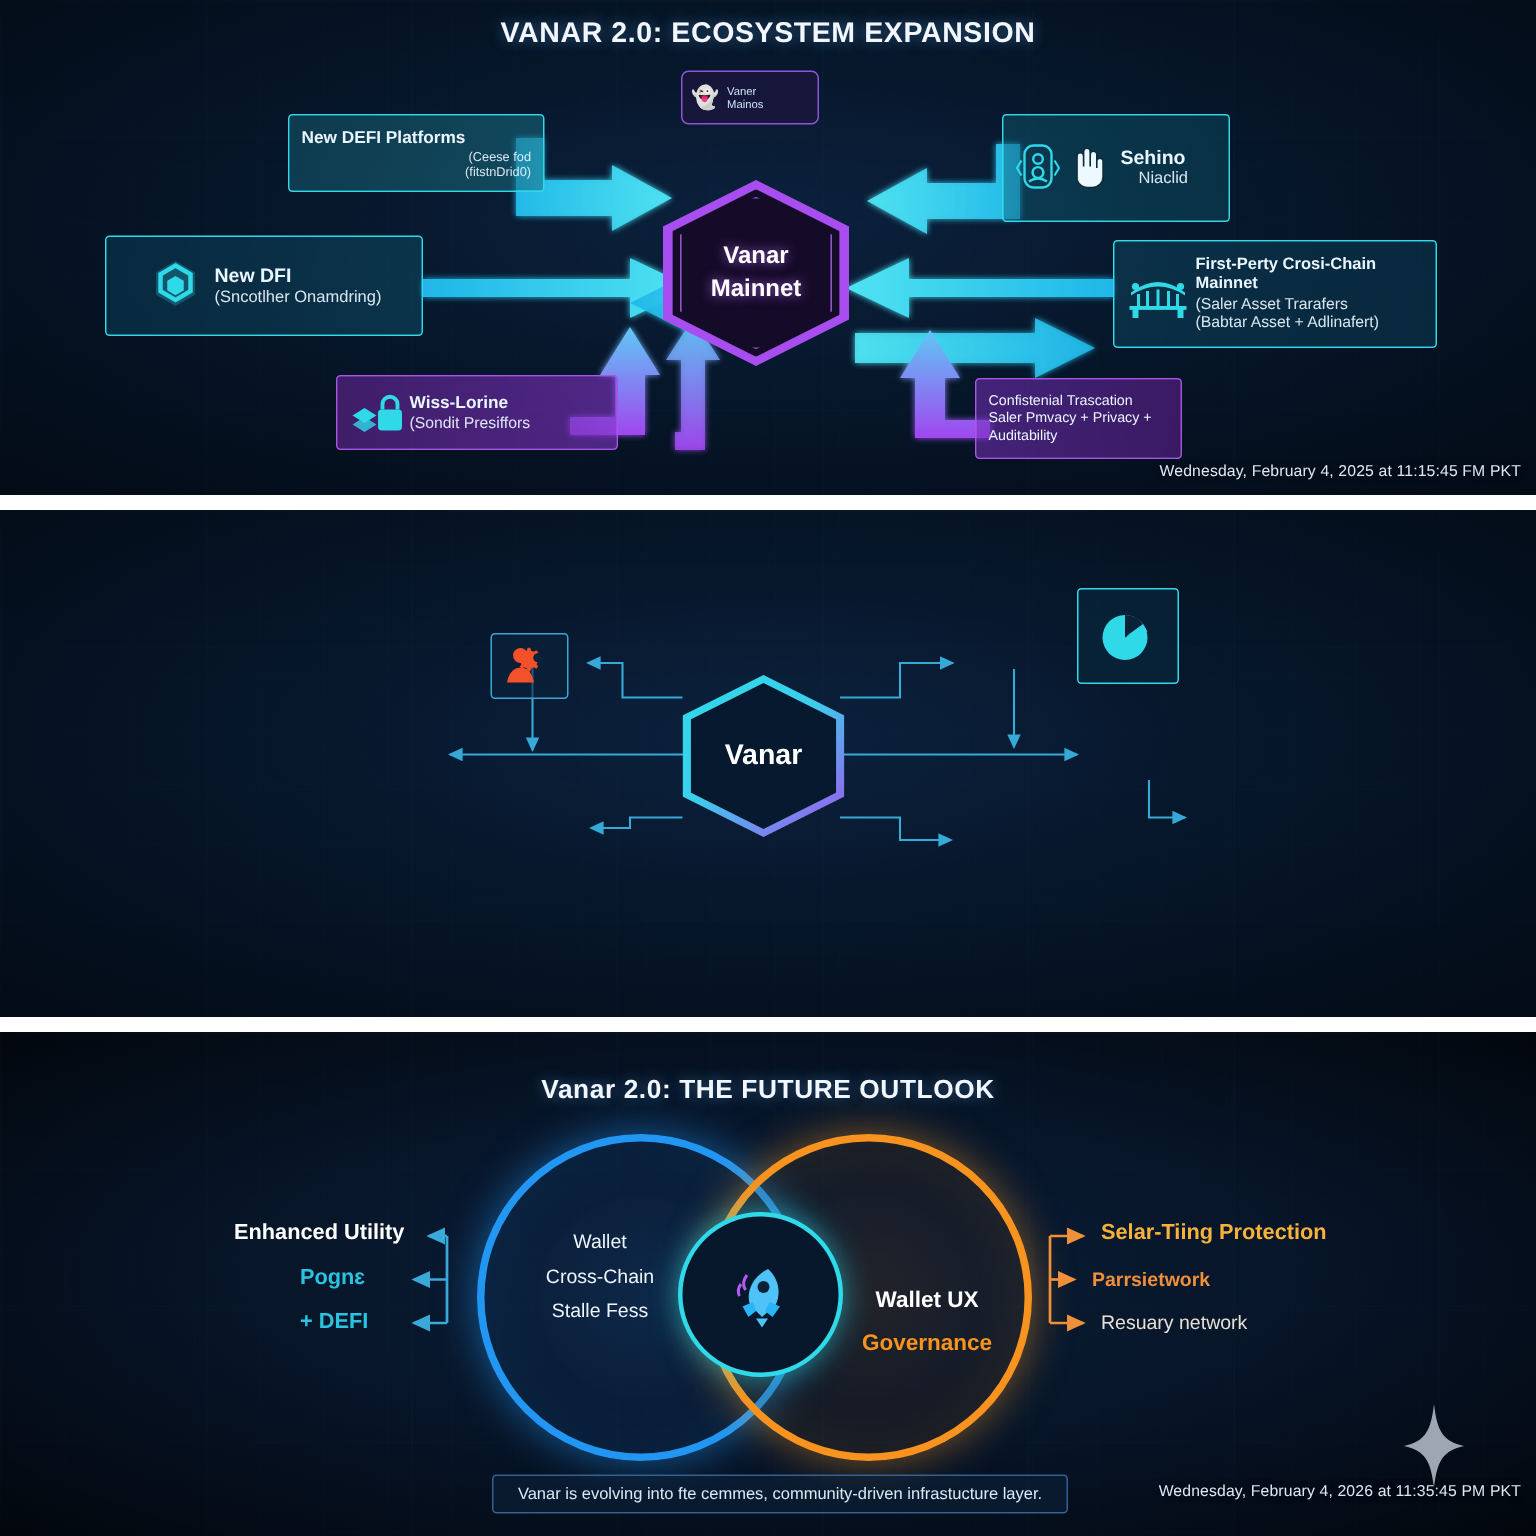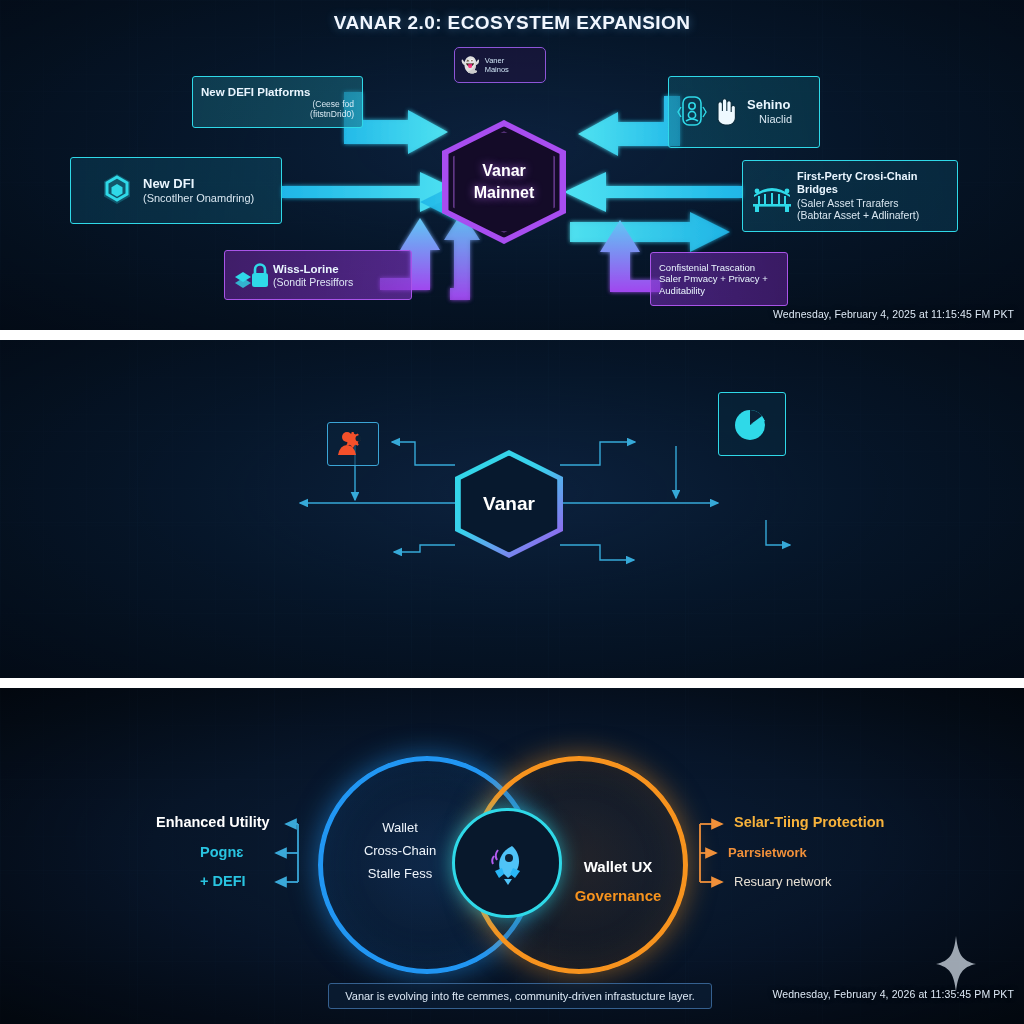--- a/index.html
+++ b/index.html
@@ -173,21 +173,21 @@
             <rect x="27" y="15" width="2" height="11"></rect>
           <rect x="33" y="17" width="2" height="9"></rect>
           <rect x="2" y="25" width="38" height="2.6"></rect>
           <rect x="4" y="27" width="4" height="6"></rect>
             <rect x="34" y="27" width="4" height="6"></rect>
           <circle cx="6" cy="12" r="2.4"></circle>
             <circle cx="36" cy="12" r="2.4"></circle>
         </g>
       </svg>
       <div>
-        <div class="boxtxt bt-main" style="font-size:11px;">First-Perty Crosi-Chain Bridges</div>
+        <div class="boxtxt bt-main" style="font-size:11px;">First-Perty Crosi-Chain Mainnet</div>
         <div class="boxtxt bt-sub" style="font-size:10.5px;">(Saler Asset Trarafers</div>
         <div class="boxtxt bt-sub" style="font-size:10.5px;">(Babtar Asset + Adlinafert)</div>
       </div>
     </div>
 
     <div class="box" style="left:224px;top:250px;width:188px;height:50px;padding:0 8px;
           border-color:#a954e8;background:linear-gradient(100deg,rgba(78,32,122,.8),rgba(130,52,200,.6));">
       <svg width="38" height="30" viewBox="0 0 38 30" style="position:relative;flex:0 0 38px;margin-right:2px;">
         <g fill="#2fd9e8">
           <path d="M2 17 l8 -5 l8 5 l-8 5 Z"></path>
@@ -269,20 +269,21 @@
       </svg>
     </div>
 
   </div>
 
   <div class="seam" style="top:678px;"></div>
 
   <div class="panel" id="panel3">
     <div class="circuit"></div>
 
+    <div class="ptitle" style="top:28px;font-size:17.5px;">Vanar 2.0: THE FUTURE OUTLOOK</div>
 
     <div style="position:absolute;left:318px;top:756px;width:208px;height:208px;border-radius:50%;
           border:5px solid #2196f3;box-shadow:0 0 28px rgba(33,150,243,.55),inset 0 0 40px rgba(33,150,243,.12);
           background:radial-gradient(circle,rgba(20,60,110,.35),rgba(8,24,48,.05));top:68px;"></div>
     <div style="position:absolute;left:470px;top:68px;width:208px;height:208px;border-radius:50%;
           border:5px solid #f7931e;box-shadow:0 0 28px rgba(247,147,30,.5),inset 0 0 40px rgba(247,147,30,.12);
           background:radial-gradient(circle,rgba(90,50,16,.3),rgba(24,14,6,.05));"></div>
     <div style="position:absolute;left:452px;top:120px;width:104px;height:104px;border-radius:50%;
           border:3px solid #2fd9e8;box-shadow:0 0 20px rgba(47,217,232,.6);
           background:#08182c;display:flex;align-items:center;justify-content:center;">

